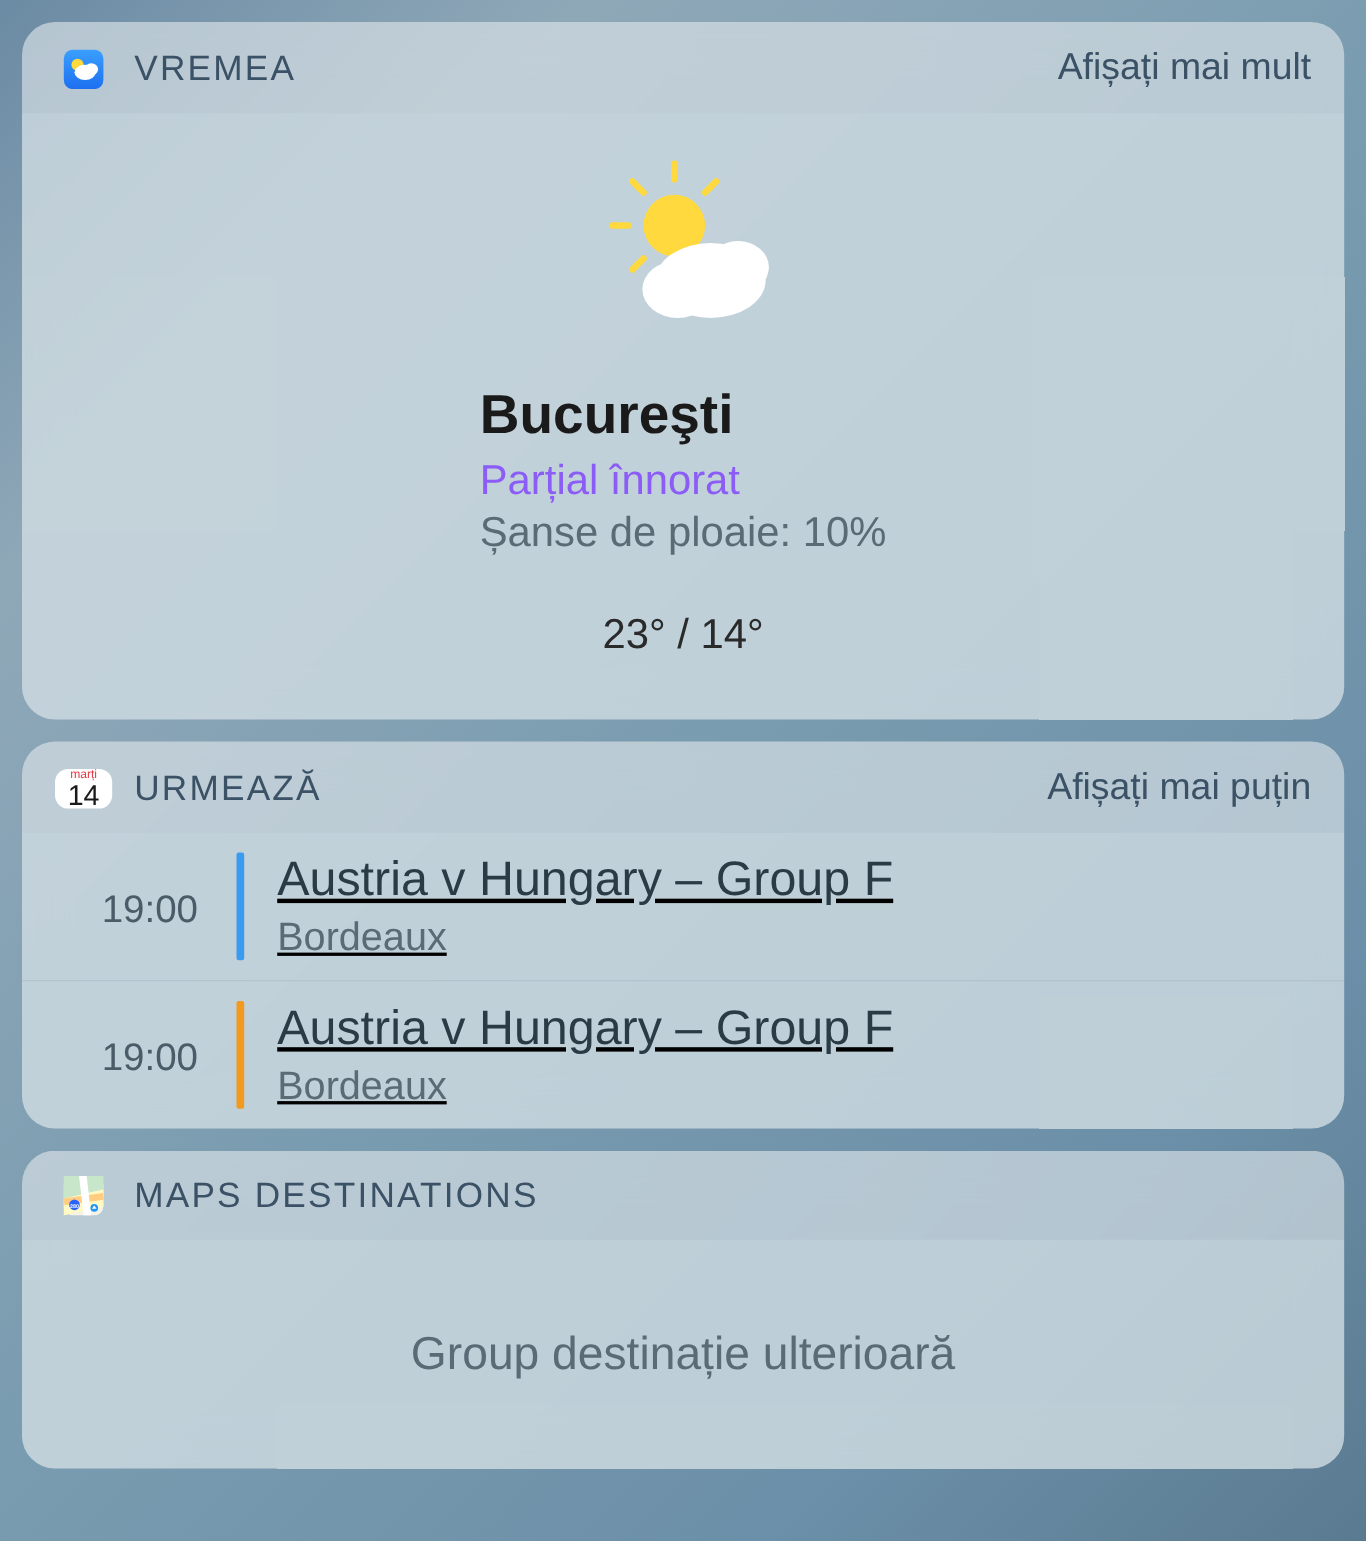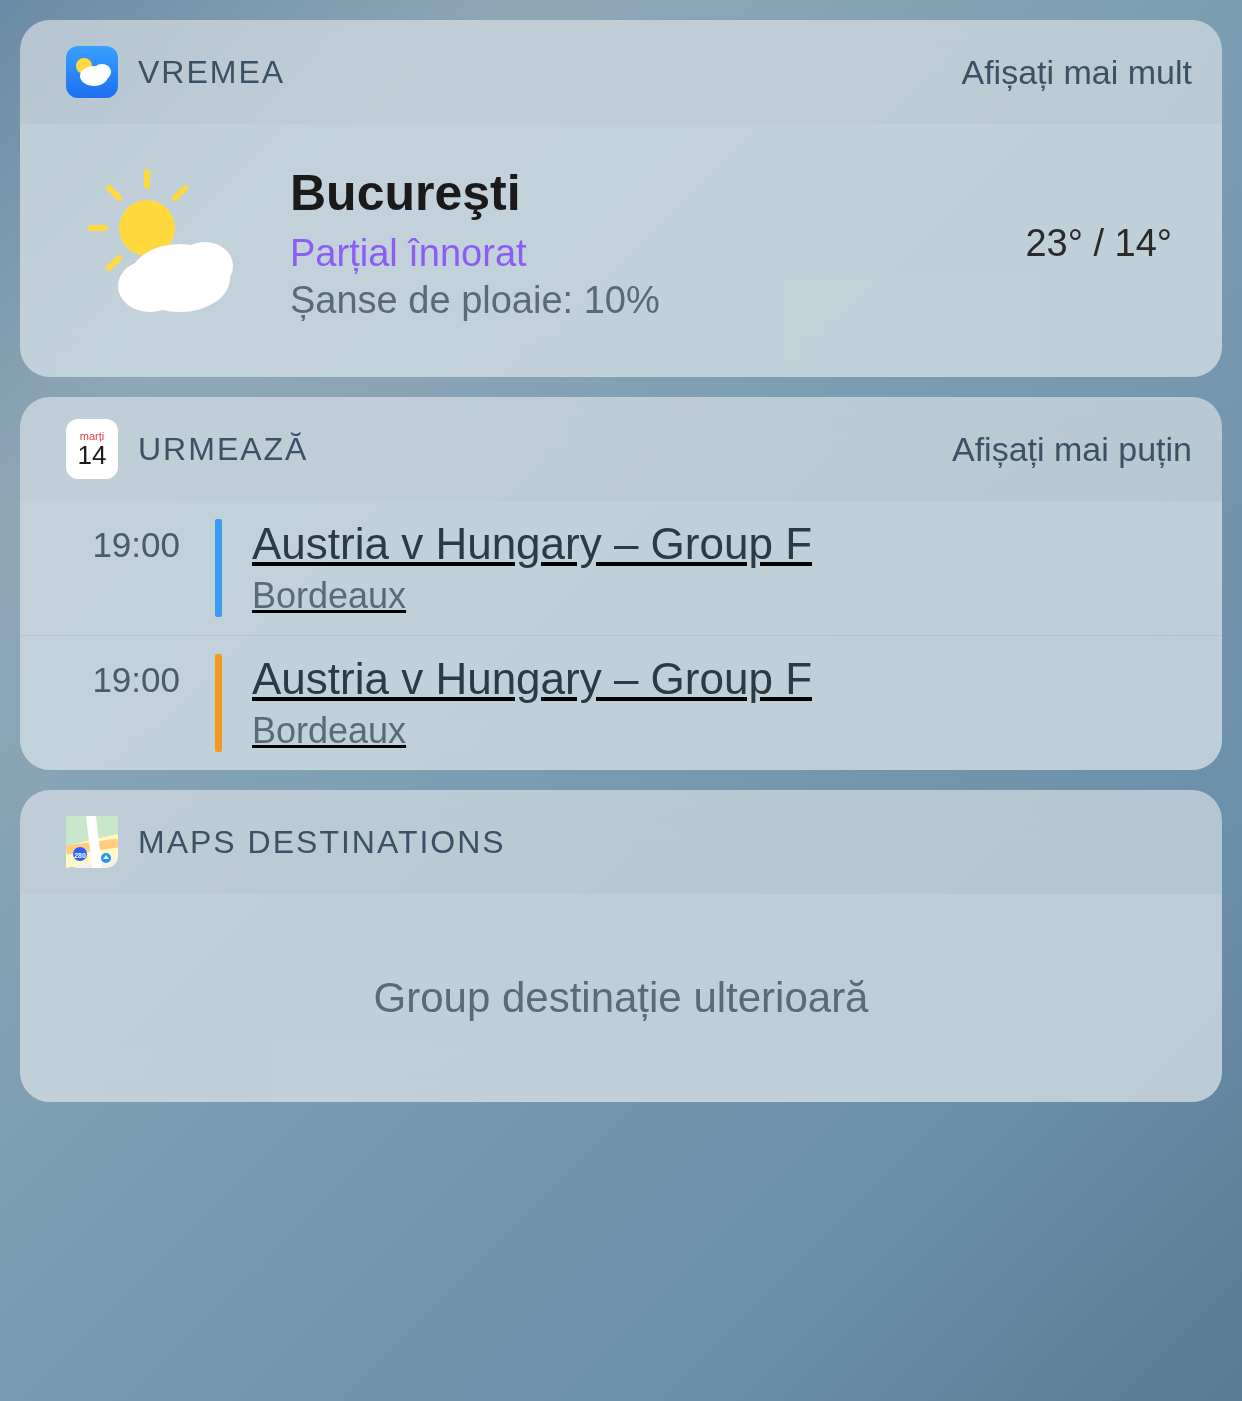--- a/index.html
+++ b/index.html
@@ -20,31 +20,30 @@
     .widget {
       background: rgba(220, 228, 232, 0.65);
       border-radius: 30px;
       margin-bottom: 20px;
       overflow: hidden;
       backdrop-filter: blur(20px);
     }
     
     .widget-header {
       display: flex;
-      align-items: center;
+      align-items: flex-end;
       padding: 22px 30px;
       gap: 20px;
     }
     
     .widget-icon {
       width: 52px;
-      height: 60px;
+      height: 36px;
       border-radius: 12px;
       flex-shrink: 0;
-      margin-left: 16px;
     }
     
     .widget-title {
       color: #3b5266;
       font-size: 32px;
       font-weight: 400;
       letter-spacing: 2px;
       flex: 1;
     }
     
@@ -57,20 +56,21 @@
     .widget-body {
       background: rgba(200, 215, 222, 0.45);
       padding: 40px 50px 55px 50px;
     }
     
     
     .weather-content {
       display: flex;
       align-items: center;
       gap: 50px;
+      flex-direction: column;
     }
     
     .weather-icon-container {
       flex-shrink: 0;
       position: relative;
       width: 170px;
       height: 155px;
     }
     
     .weather-details {
@@ -114,21 +114,21 @@
     }
     
     
     .calendar-body {
       padding: 0;
       background: rgba(200, 215, 222, 0.45);
     }
     
     .calendar-event {
       display: flex;
-      align-items: flex-start;
+      align-items: center;
       padding: 18px 30px 18px 30px;
       gap: 15px;
       border-bottom: 1px solid rgba(160, 175, 185, 0.4);
     }
     
     .calendar-event:last-child {
       border-bottom: none;
     }
     
     .event-time {

